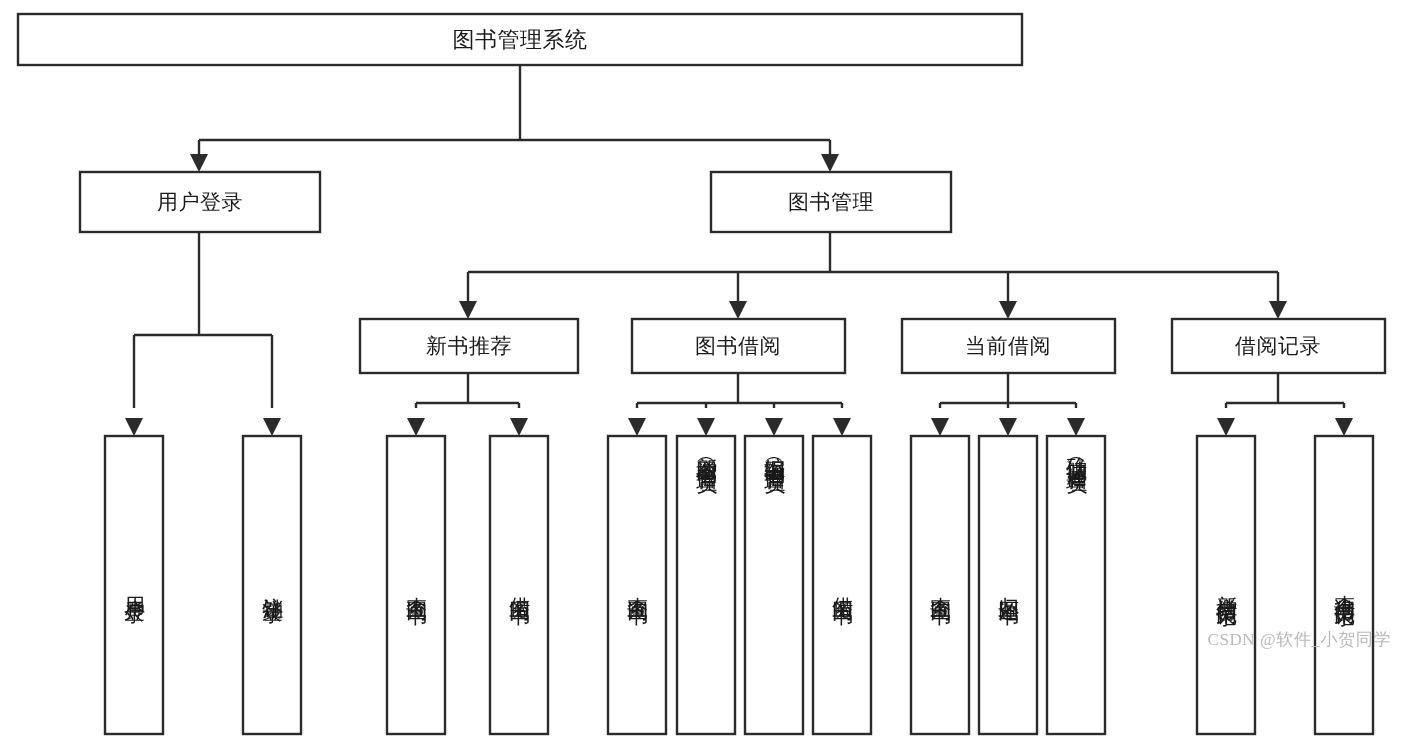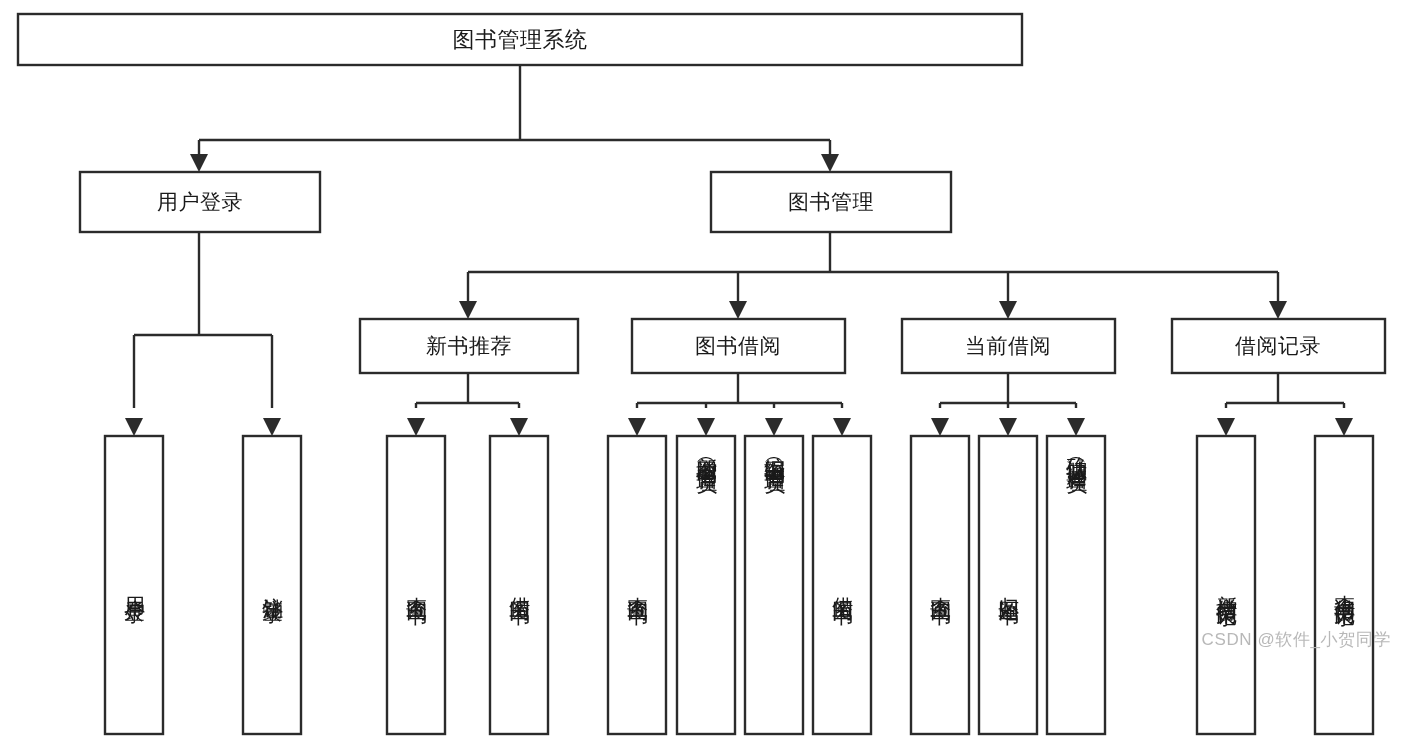--- a/index.html
+++ b/index.html
@@ -75,21 +75,21 @@
     line-height: 1.32;
     color: #1a1a1a;
     letter-spacing: 2.5px;
     white-space: nowrap;
     text-align: center;
   }
   .watermark {
     position: absolute;
     right: 14px;
     bottom: 6px;
-    font-family: Liberation Sans, sans-serif;
+    font-family: Liberation Serif, serif;
     font-size: 17px;
     color: #b8b8b8;
     letter-spacing: 0.6px;
     white-space: nowrap;
     user-select: none;
   }
 </style>
 </head>
 <body>
 

